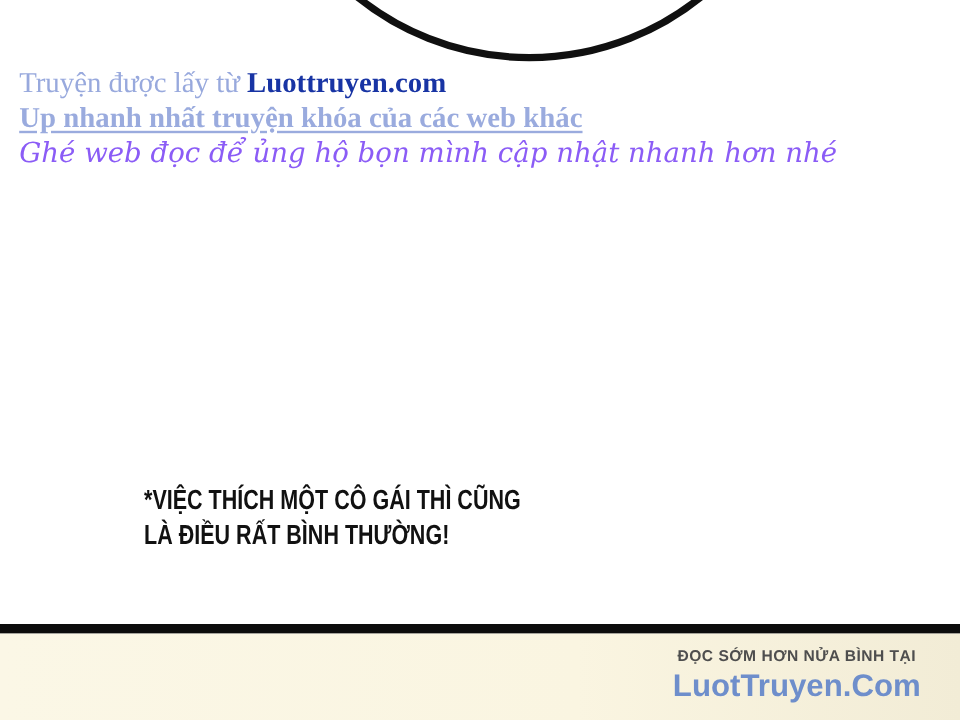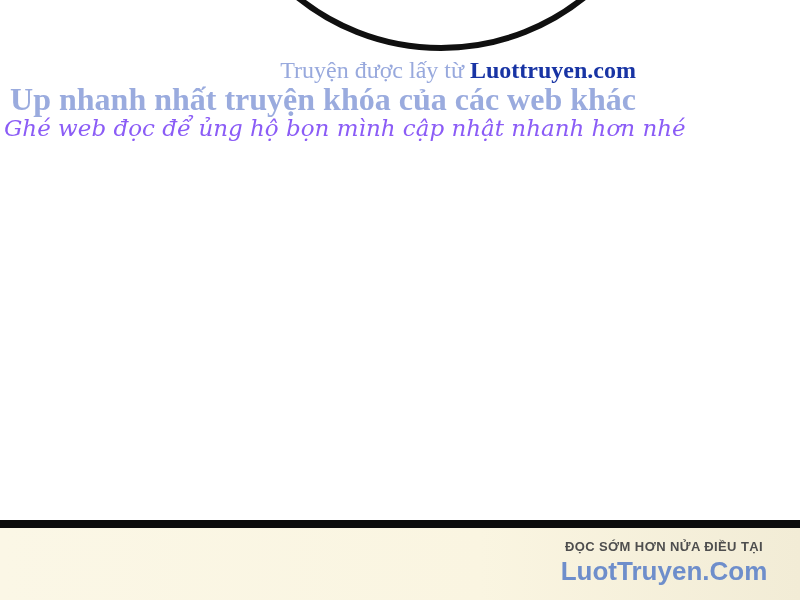--- a/index.html
+++ b/index.html
@@ -29,41 +29,42 @@
     width: 450px;
     height: 450px;
     border: 6px solid #101010;
     border-radius: 50%;
     background: #ffffff;
   }
   
   .promo {
     position: absolute;
     top: 55px;
-    left: 4px;
+    left: 16px;
     width: 632px;
-    text-align: right;
+    text-align: left;
   }
   .promo-line1 {
     font-family: "Liberation Serif", "DejaVu Serif", serif;
     font-size: 24px;
     line-height: 31px;
     color: #98a9dd;
     white-space: nowrap;
   }
   .promo-line1 .brand {
     font-weight: 700;
     color: #1834a4;
   }
   .promo-line2 {
     font-family: "Liberation Serif", "DejaVu Serif", serif;
-    font-size: 32px;
+    font-size: 24px;
     font-weight: 700;
     line-height: 27px;
     color: #9aabde;
+    text-decoration: underline;
     text-underline-offset: 3px;
     white-space: nowrap;
   }
   .promo-line3 {
     font-family: "DejaVu Serif", "Liberation Serif", serif;
     font-style: italic;
     font-size: 23px;
     line-height: 30px;
     color: #8b5cf6;
     white-space: nowrap;
@@ -133,23 +134,27 @@
   <div class="bubble-arc"></div>
 
   <div class="promo">
     <div class="promo-line1">
       <span>Truyện được lấy từ </span><span class="brand">Luottruyen.com</span>
     </div>
     <div class="promo-line2">Up nhanh nhất truyện khóa của các web khác</div>
     <div class="promo-line3">Ghé web đọc để ủng hộ bọn mình cập nhật nhanh hơn nhé</div>
   </div>
 
+  <div class="caption">
+    <span class="cap-line">*VIỆC THÍCH MỘT CÔ GÁI THÌ CŨNG</span>
+    <span class="cap-line">LÀ ĐIỀU RẤT BÌNH THƯỜNG!</span>
+  </div>
 
   <div class="panel-bar"></div>
 
   <div class="footer">
     <div class="footer-inner">
-      <div class="footer-tagline">ĐỌC SỚM HƠN NỬA ĐIỀU TẠI</div>
+      <div class="footer-tagline">ĐỌC SỚM HƠN NỬA BÌNH TẠI</div>
       <div class="footer-brand">LuotTruyen.Com</div>
     </div>
   </div>
 
 </div>
 
 </body></html>

